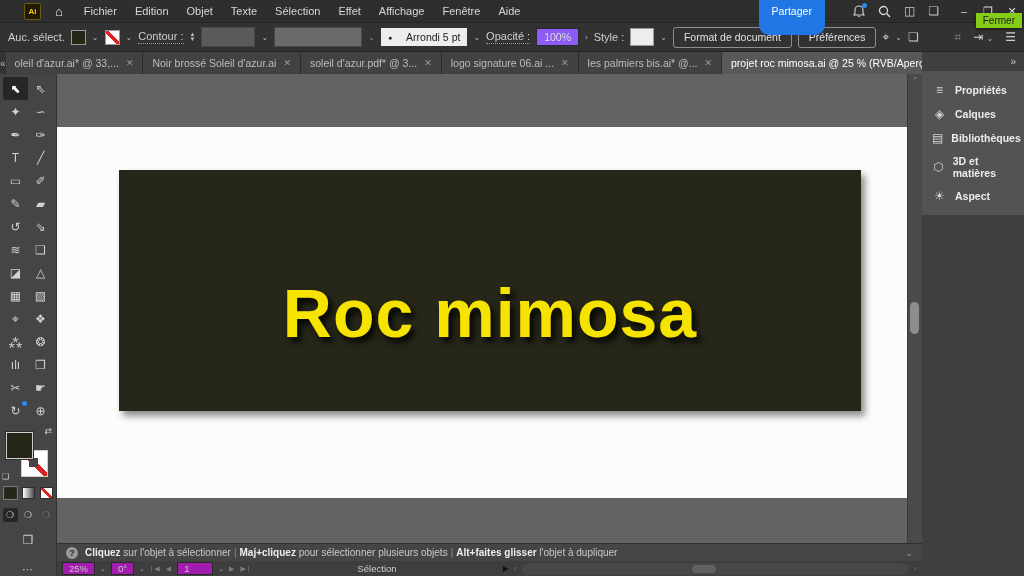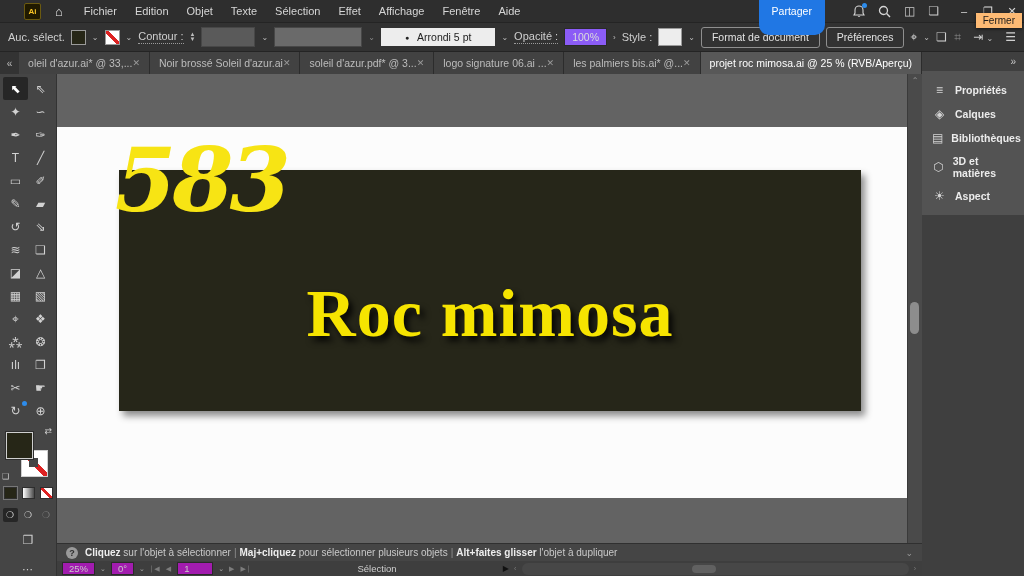--- a/index.html
+++ b/index.html
@@ -13,50 +13,50 @@
   .home-ic{color:#e6e6e6;font-size:13px;margin:0 12px 0 14px}
   .menus{display:flex}
   .menus span{padding:0 9px;font-size:11px;color:#d6d6d6}
   .tb-right{margin-left:auto;display:flex;align-items:center}
   .share-btn{background:#2077e4;color:#fff;font-size:10.5px;padding:18px 13px;border-radius:10px;margin-right:28px}
   .tb-ic{color:#d6d6d6;margin-right:13px;display:grid;place-items:center}
   .bell-wrap{position:relative}
   .bell-dot{position:absolute;top:-2px;right:-2px;width:5px;height:5px;border-radius:50%;background:#2d8ceb}
   .ws-ic{color:#c9c9c9;font-size:12px;margin-right:13px}
   .win-ic{width:24px;text-align:center;color:#d9d9d9;font-size:11px}
-  .tooltip{position:absolute;right:2px;top:13px;background:#fdba74;color:#1b1b1b;font-size:10px;
+  .tooltip{position:absolute;right:2px;top:13px;background:#84cc16;color:#1b1b1b;font-size:10px;
            padding:2px 7px;box-shadow:0 1px 3px rgba(0,0,0,.6);z-index:9}
   
   .optionsbar{position:absolute;top:22px;left:0;right:0;height:30px;background:#323232;
       border-top:1px solid #242424;border-bottom:1px solid #242424;display:flex;align-items:center;
       gap:6px;padding:0 8px;font-size:11px;color:#cfcfcf;box-sizing:border-box;z-index:5}
   .sw{width:15px;height:15px;border:1px solid #9a9a9a;box-sizing:border-box}
   .sw-fill{background:#262617}
   .sw-stroke{background:
       linear-gradient(45deg, transparent 42%, #d22 42%, #d22 58%, transparent 58%), #fff}
   .chev{font-size:8px;color:#bdbdbd}
   .dotted-lbl{border-bottom:1px dotted #9a9a9a;padding-bottom:1px}
   .stepper{display:flex;flex-direction:column;font-size:6px;line-height:5px;color:#bdbdbd}
   .dis-field{width:52px;height:18px;background:#5a5a5a;border:1px solid #474747}
   .dis-field.wide{width:86px;background:#6a6a6a}
   .brush-box{height:18px;background:#ededed;color:#222;display:flex;align-items:center;
-             gap:8px;padding:0 24px;font-size:10.5px}
+             gap:14px;padding:0 7px;font-size:10.5px}
   .val-field{height:16px;background:#8b5cf6;border:1px solid #2a2a2a;padding:0 7px;
              line-height:16px;font-size:10.5px;color:#dcdcdc}
   .mini-drop{width:22px;height:16px;background:#ededed;border:1px solid #9a9a9a}
   .ob-btn{height:19px;border:1px solid #8f8f8f;border-radius:3px;padding:0 10px;line-height:19px;
           color:#e2e2e2;font-size:10.5px;background:transparent}
   .ob-ic{color:#cfcfcf;font-size:12px}
   .ob-right{margin-left:auto;display:flex;align-items:center;gap:12px}
   .dim{color:#8a8a8a}
   
   .tabbar{position:absolute;top:52px;left:0;right:102px;height:22px;background:#383838;
           display:flex;align-items:stretch;overflow:hidden;z-index:4}
   .tab-ovf{display:grid;place-items:center;width:26px;color:#bdbdbd;font-size:10px;background:#333}
-  .tab{display:flex;align-items:center;padding:0 9px;font-size:10.5px;color:#bcbcbc;
+  .tab{display:flex;align-items:center;gap:7px;padding:0 9px;font-size:10.5px;color:#bcbcbc;
        background:#424242;border-right:1px solid #2c2c2c;white-space:nowrap;overflow:hidden;flex:0 0 auto}
   .tab.active{background:#585858;color:#fff}
   .tab .x{color:#9a9a9a;font-size:9px}
   
   .toolbar{position:absolute;left:0;top:74px;bottom:0;width:57px;background:#454545;
            border-right:1px solid #333;z-index:3;display:flex;flex-direction:column;
            align-items:center;padding-top:3px;box-sizing:border-box}
   .tools{display:grid;grid-template-columns:25px 25px}
   .tool{height:23px;display:grid;place-items:center;font-size:12px;color:#d2d2d2;position:relative}
   .tool.active{background:#262626;color:#fff;border-radius:2px}
@@ -83,21 +83,21 @@
   .dots-ic{margin-top:16px;color:#cfcfcf;font-size:11px;letter-spacing:1px}
   
   .canvas{position:absolute;left:57px;top:74px;right:102px;bottom:33px;background:#636363;overflow:hidden}
   .artboard{position:absolute;left:0;top:53px;width:851px;height:371px;background:#fcfcfc}
   .artrect{position:absolute;left:62px;top:96px;width:742px;height:241px;background:#262619;
            box-shadow:4px 5px 7px rgba(0,0,0,.45)}
   .art-num{position:absolute;left:58px;top:62px;font-family:"DejaVu Serif", serif;
            font-style:italic;font-weight:bold;font-size:88px;line-height:1;color:#f7e414;
            letter-spacing:-4px;z-index:2}
   .art-title{position:absolute;left:62px;top:202px;width:742px;text-align:center;
-           font-family:Liberation Serif, serif;font-weight:bold;font-size:68px;line-height:1.1;
+           font-family:Liberation Sans, sans-serif;font-weight:bold;font-size:68px;line-height:1.1;
            color:#f6e400;letter-spacing:1px;text-shadow:4px 5px 6px rgba(0,0,0,.85);z-index:2}
   .vscroll{position:absolute;right:0;top:0;bottom:0;width:14px;background:#4a4a4a;border-left:1px solid #3a3a3a}
   .vscroll .arrow{position:absolute;top:2px;left:0;width:14px;text-align:center;font-size:8px;color:#9a9a9a}
   .vthumb{position:absolute;left:2px;top:228px;width:9px;height:32px;background:#8d8d8d;border-radius:5px}
   
   .rightpanel{position:absolute;top:52px;right:0;bottom:0;width:102px;background:#3f3f3f;z-index:4}
   .rp-collapse{text-align:right;padding:4px 8px 2px;color:#c9c9c9;font-size:10px}
   .rp-items{background:#535353;padding:7px 0;margin-top:2px}
   .rp-item{display:flex;align-items:center;gap:8px;padding:5px 10px;font-size:10.5px;
            font-weight:bold;color:#ececec}
@@ -284,21 +284,20 @@
     <span class="mode">❍</span>
     <span class="mode off">❍</span>
   </div>
   <span class="screen-ic">❐</span>
   <span class="dots-ic">⋯</span>
 </div>
 
 <div class="canvas">
   <div class="artboard"></div>
   <div class="artrect"></div>
-  <div class="art-num">583</div>
   <div class="art-title">Roc mimosa</div>
   <div class="vscroll">
     <span class="arrow">⌃</span>
     <div class="vthumb"></div>
   </div>
 </div>
 
 <div class="rightpanel">
   <div class="rp-collapse">»</div>
   <div class="rp-items" id="panel-host">

